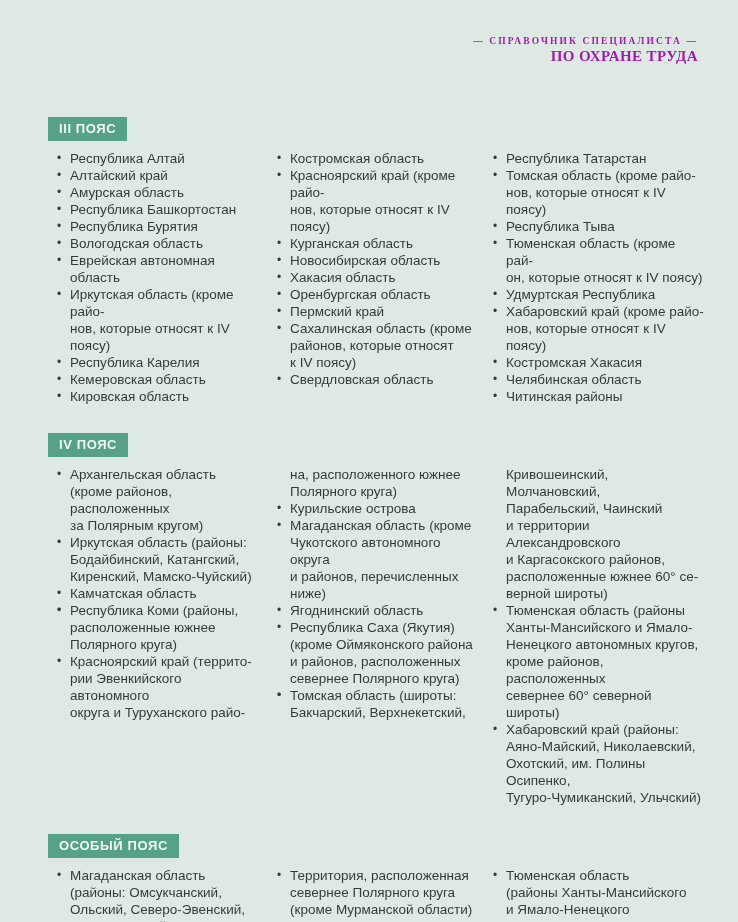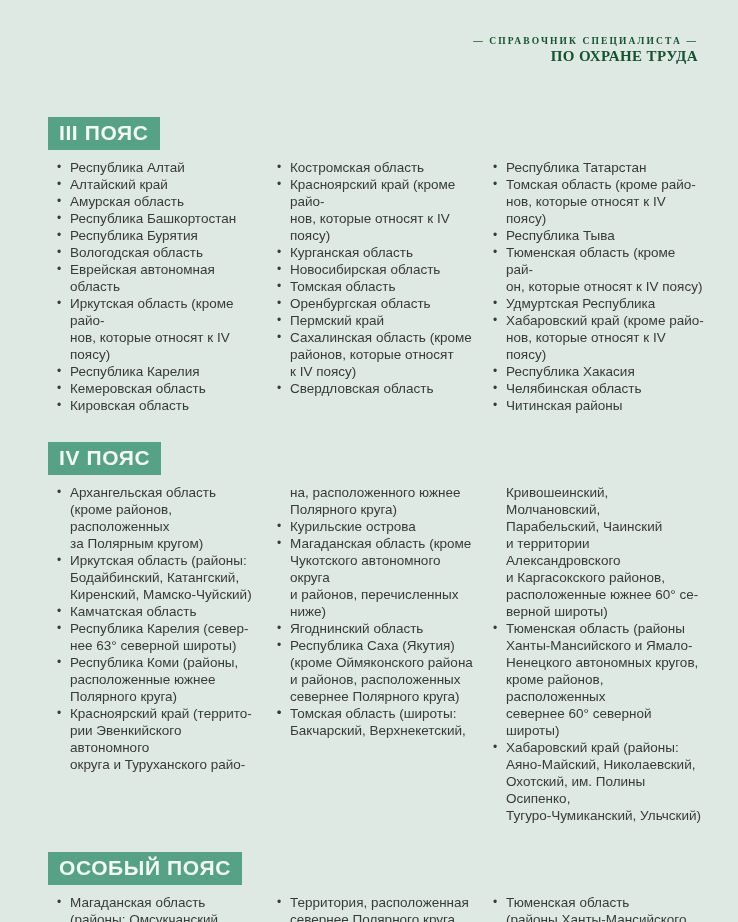--- a/index.html
+++ b/index.html
@@ -12,21 +12,21 @@
   }
   .page {
     position: relative;
     width: 738px; height: 922px;
     overflow: hidden;
   }
   .masthead {
     position: absolute;
     top: 36px; right: 40px;
     text-align: right;
-    color: #14532d;
+    color: #a21caf;
     font-family: "Liberation Serif", serif;
   }
   .masthead .tagline {
     font-size: 9.5px;
     font-weight: bold;
     letter-spacing: 2.1px;
     white-space: nowrap;
   }
   .masthead .title {
     font-size: 15px;
@@ -37,21 +37,21 @@
   }
   .zones {
     position: absolute;
     top: 117px; left: 48px; right: 22px;
   }
   .zone { margin-bottom: 28px; }
   .zone-badge {
     display: inline-block;
     background: #56a287;
     color: #f3f8f5;
-    font-size: 21px;
+    font-size: 13px;
     font-weight: bold;
     letter-spacing: 0.6px;
     padding: 4px 11px 5px;
     margin: 0 0 9px 0;
   }
   .zone-columns {
     display: grid;
     grid-template-columns: 220px 216px 1fr;
     align-items: start;
   }
@@ -162,21 +162,21 @@
     <span class="region-text">Курганская область</span>
   </li>
 
   <li class="region-item">
     <span class="bullet">•</span>
     <span class="region-text">Новосибирская область</span>
   </li>
 
   <li class="region-item">
     <span class="bullet">•</span>
-    <span class="region-text">Томская область</span>
+    <span class="region-text">Хакасия область</span>
   </li>
 
   <li class="region-item">
     <span class="bullet">•</span>
     <span class="region-text">Оренбургская область</span>
   </li>
 
   <li class="region-item">
     <span class="bullet">•</span>
     <span class="region-text">Пермский край</span>
@@ -223,21 +223,21 @@
   </li>
 
   <li class="region-item">
     <span class="bullet">•</span>
     <span class="region-text">Хабаровский край (кроме райо-
 нов, которые относят к IV поясу)</span>
   </li>
 
   <li class="region-item">
     <span class="bullet">•</span>
-    <span class="region-text">Республика Хакасия</span>
+    <span class="region-text">Костромская Хакасия</span>
   </li>
 
   <li class="region-item">
     <span class="bullet">•</span>
     <span class="region-text">Челябинская область</span>
   </li>
 
   <li class="region-item">
     <span class="bullet">•</span>
     <span class="region-text">Читинская районы</span>
@@ -264,22 +264,20 @@
 Киренский, Мамско-Чуйский)</span>
   </li>
 
   <li class="region-item">
     <span class="bullet">•</span>
     <span class="region-text">Камчатская область</span>
   </li>
 
   <li class="region-item">
     <span class="bullet">•</span>
-    <span class="region-text">Республика Карелия (север-
-нее 63° северной широты)</span>
   </li>
 
   <li class="region-item">
     <span class="bullet">•</span>
     <span class="region-text">Республика Коми (районы,
 расположенные южнее
 Полярного круга)</span>
   </li>
 
   <li class="region-item">

